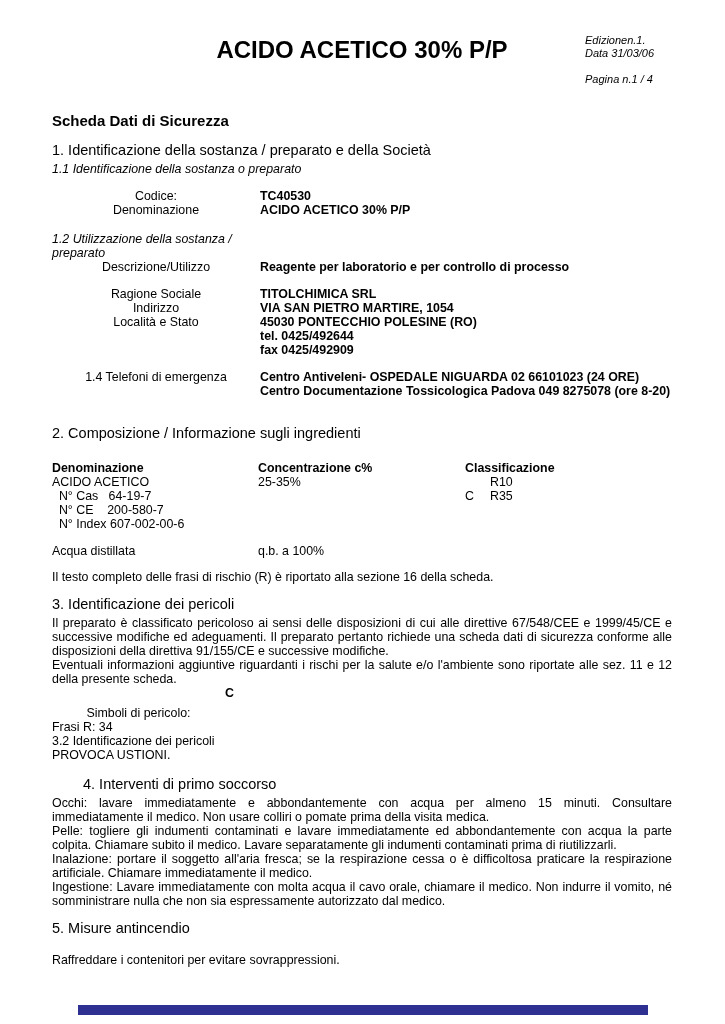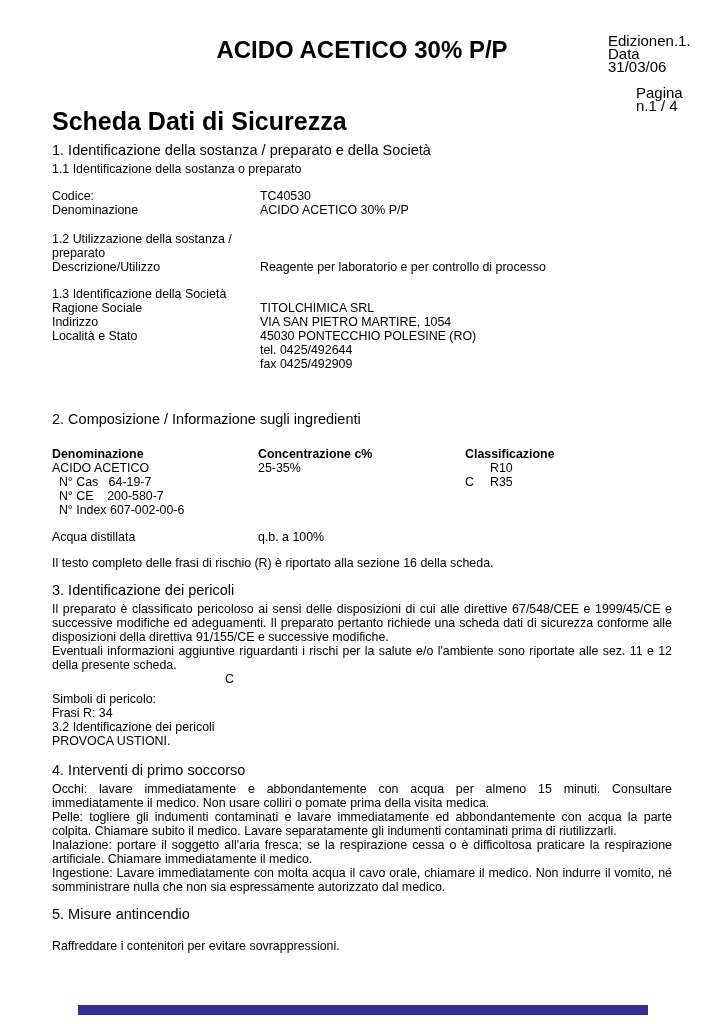--- a/index.html
+++ b/index.html
@@ -19,32 +19,32 @@
     overflow: hidden;
     background: #fff;
   }
   .doc-header { position: relative; height: 74px; }
   .doc-title {
     margin: 10px 0 0;
     font-size: 24px; line-height: 28px;
     font-weight: bold; text-align: center;
   }
   .header-meta {
-    position: absolute; top: -2px; left: 556px; width: 92px;
-    font-size: 15px; line-height: 13px;
+    position: absolute; top: -2px; left: 533px; width: 92px;
+    font-size: 11px; line-height: 13px; font-style: italic;
   }
-  .pagenum { margin-top: 13px; margin-left: 28px; }
-  .sheet-title { margin: 0; font-size: 25px; line-height: 22px; font-weight: bold; }
+  .pagenum { margin-top: 13px; }
+  .sheet-title { margin: 0; font-size: 15px; line-height: 22px; font-weight: bold; }
   .sec-h { font-size: 14.5px; line-height: 17px; font-weight: normal; margin: 0 0 3px; }
-  .mt10 { margin-top: 10px; } .mt12 { margin-top: 12px; } .mt14 { margin-top: 14px; } .mt20 { margin-top: 27px; }
+  .mt10 { margin-top: 10px; } .mt12 { margin-top: 12px; } .mt14 { margin-top: 14px; margin-left: 31px; } .mt20 { margin-top: 27px; }
   .gap12 { height: 12px; } .gap13 { height: 13px; } .gap15 { height: 15px; }
-  .line { white-space: pre-line; }
+  .line { white-space: pre-line; font-style: italic; }
   .kv { display: flex; }
-  .kv .k { width: 208px; flex: none; white-space: pre-line; }
-  .kv .v { flex: 1; white-space: pre-line; }
+  .kv .k { width: 208px; flex: none; white-space: pre-line; text-align: center; }
+  .kv .v { flex: 1; white-space: pre-line; font-weight: bold; }
   .kv.sym .k { width: 173px; margin-top: 20px; }
   .just { margin: 0; text-align: justify; }
   .comp { margin-top: 19px; }
   .crow { display: flex; }
   .chead { font-weight: bold; }
   .c1 { width: 206px; flex: none; white-space: pre; }
   .c2 { width: 207px; flex: none; }
   .c3 { flex: 1; display: flex; }
   .csym { width: 25px; flex: none; }
   .footer-bar {
@@ -81,37 +81,39 @@
     <span class="v">ACIDO ACETICO 30% P/P</span>
   </div>
   <div class="gap15"></div>
   <div class="line">1.2 Utilizzazione della sostanza /
 preparato</div>
   <div class="kv">
     <span class="k">Descrizione/Utilizzo</span>
     <span class="v">Reagente per laboratorio e per controllo di processo</span>
   </div>
   <div class="gap13"></div>
-  <div class="line">1.3 Identificazione della Società</div>
   <div class="kv">
     <span class="k">Ragione Sociale</span>
     <span class="v">TITOLCHIMICA SRL</span>
   </div>
   <div class="kv">
     <span class="k">Indirizzo</span>
     <span class="v">VIA SAN PIETRO MARTIRE, 1054</span>
   </div>
   <div class="kv">
     <span class="k">Località e Stato</span>
     <span class="v">45030 PONTECCHIO POLESINE (RO)
 tel. 0425/492644
 fax 0425/492909</span>
   </div>
   <div class="gap13"></div>
   <div class="kv">
+    <span class="k">1.4 Telefoni di emergenza</span>
+    <span class="v">Centro Antiveleni- OSPEDALE NIGUARDA 02 66101023 (24 ORE)
+Centro Documentazione Tossicologica Padova 049 8275078 (ore 8-20)</span>
   </div>
 
   <div class="sec-h mt20">2. Composizione / Informazione sugli ingredienti</div>
   <div class="comp">
     <div class="crow chead">
       <div class="c1">Denominazione</div>
       <div class="c2">Concentrazione c%</div>
       <div class="c3">Classificazione</div>
     </div>
     <div class="crow">

